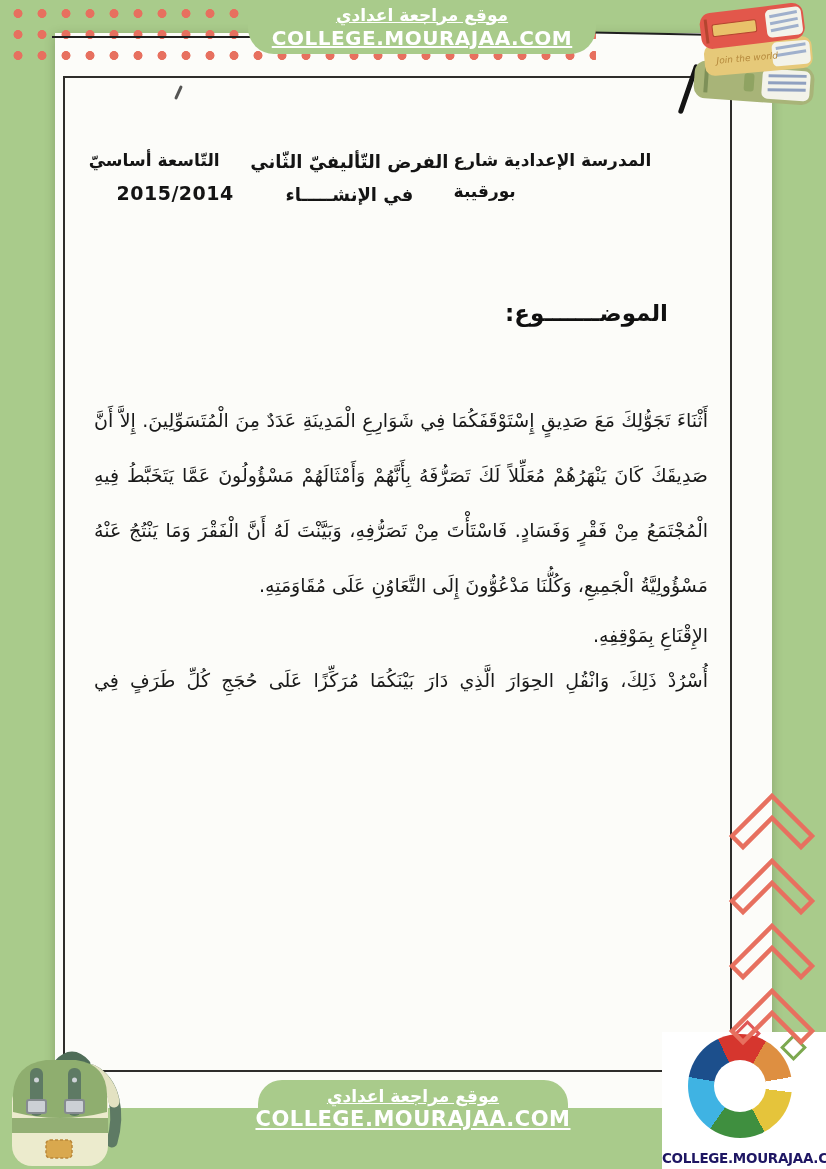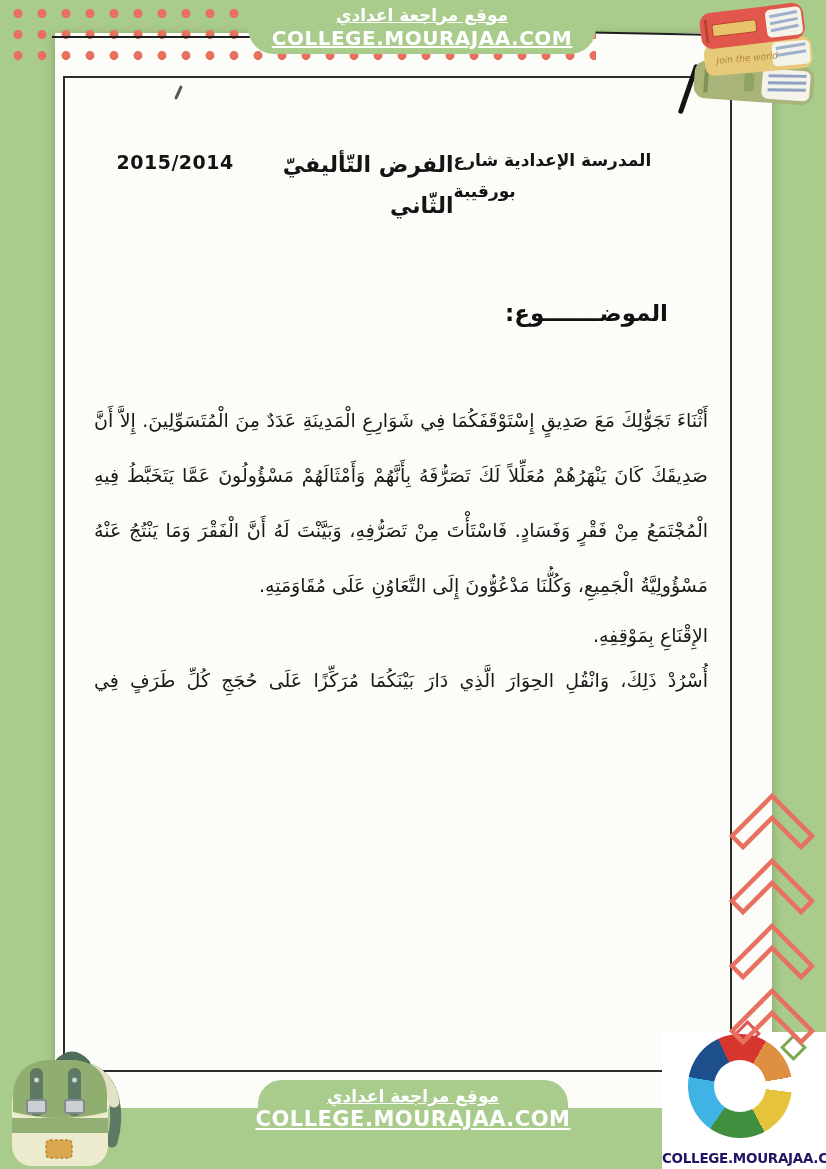--- a/index.html
+++ b/index.html
@@ -27,21 +27,21 @@
   .top-banner{position:absolute;left:248px;top:0;width:348px;height:54px;background:#a9cb8b;
               border-radius:0 0 26px 26px;z-index:4;display:flex;flex-direction:column;
               align-items:center;justify-content:center;gap:1px;}
   .banner-title{font-size:17px;font-weight:bold;color:#ffffff;text-decoration:underline;}
   .banner-url{font-size:20px;font-weight:bold;color:#ffffff;text-decoration:underline;letter-spacing:.5px;}
 
   
   .doc-header{position:absolute;top:112px;left:8px;width:665px;direction:rtl;display:flex;
               color:#141414;font-weight:bold;z-index:2;}
   .h-school{width:40%;text-align:left;font-size:17px;line-height:1.8;padding-right:14px;}
-  .h-exam{width:32%;font-size:22px;line-height:1.85;}
+  .h-exam{width:32%;text-align:center;font-size:18px;line-height:1.85;}
   .h-class{width:28%;text-align:center;font-size:17px;line-height:1.8;}
   .h-year{font-size:19px;letter-spacing:.5px;padding-left:42px;}
 
   .subject{position:absolute;top:267px;right:104px;font-size:23px;font-weight:bold;color:#101010;
            text-decoration-thickness:2px;text-underline-offset:6px;direction:rtl;}
 
   
   .essay{position:absolute;top:360px;right:64px;width:614px;direction:rtl;color:#191919;
          font-size:19px;z-index:2;margin-left:36px;}
   .line{height:55px;line-height:55px;text-align:justify;text-align-last:justify;overflow:hidden;}
@@ -88,22 +88,24 @@
     <div class="frame"></div>
     <div class="pen-mark"></div>
     <div class="tiny-mark"></div>
 
     <div class="doc-header">
       <div class="h-school">
         <div>المدرسة الإعدادية شارع بورقيبة</div>
       </div>
       <div class="h-exam">
         <div>الفرض التّأليفيّ الثّاني</div>
+        <div>في الإنشـــــاء</div>
       </div>
       <div class="h-class">
+        <div>التّاسعة أساسيّ</div>
         <div class="h-year">2015/2014</div>
       </div>
     </div>
 
     <div class="subject">الموضـــــــوع:</div>
 
     <div class="essay">
       <div class="p1">
         <div class="line">أَثْنَاءَ تَجَوُّلِكَ مَعَ صَدِيقٍ إِسْتَوْقَفَكُمَا فِي شَوَارِعِ الْمَدِينَةِ عَدَدٌ مِنَ الْمُتَسَوِّلِينَ. إِلاَّ أَنَّ</div>
         <div class="line">صَدِيقَكَ كَانَ يَنْهَرُهُمْ مُعَلِّلاً لَكَ تَصَرُّفَهُ بِأَنَّهُمْ وَأَمْثَالَهُمْ مَسْؤُولُونَ عَمَّا يَتَخَبَّطُ فِيهِ</div>

